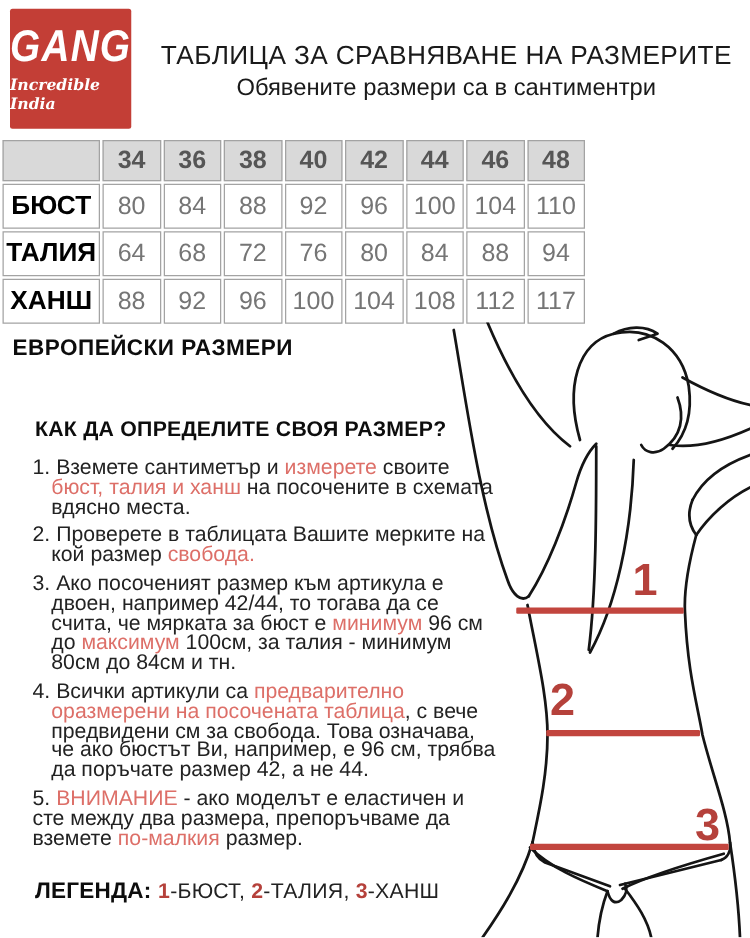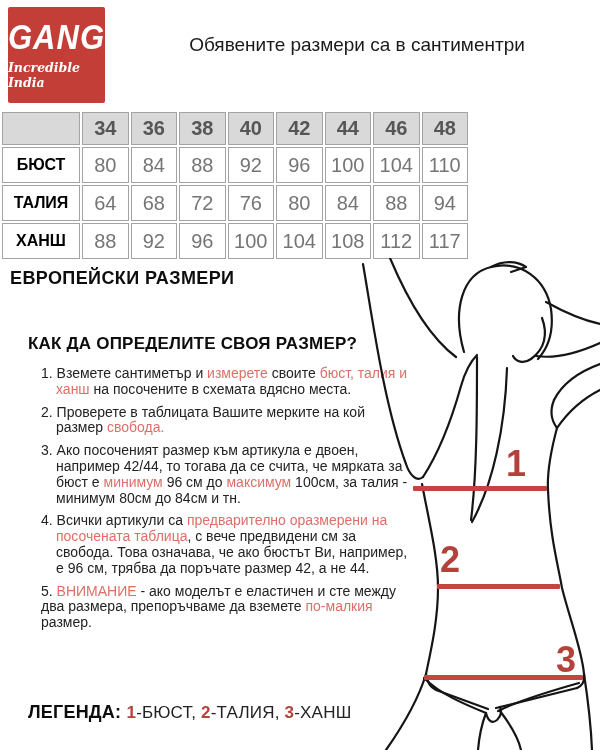--- a/index.html
+++ b/index.html
@@ -26,31 +26,31 @@
   .page-subtitle{font-size:19px;line-height:25px;color:#1a1a1a;}
 
   
   table.sizes{position:absolute;left:0;top:110px;width:470px;border-collapse:separate;
               border-spacing:2px;table-layout:fixed;}
   table.sizes th,table.sizes td{border:1px solid #a3a3a3;text-align:center;vertical-align:middle;}
   table.sizes col.lbl{width:78px;}
   table.sizes thead th{background:var(--thead-bg);color:#565656;font-weight:bold;
                        font-size:20px;height:33px;}
   table.sizes thead th.corner{border:1px solid #a3a3a3;}
-  table.sizes tbody th{background:#fff;color:#000;font-weight:bold;font-size:16px;height:36px;}
+  table.sizes tbody th{background:#fff;color:#000;font-weight:bold;font-size:21px;height:36px;}
   table.sizes tbody td{background:#fff;color:#757575;font-weight:normal;font-size:20px;height:36px;}
 
   
   .euro-title{position:absolute;left:10px;top:268px;font-size:18px;font-weight:bold;
               color:#0d0d0d;letter-spacing:.4px;text-align:center;}
   .howto-heading{position:absolute;left:28px;top:334px;font-size:17px;font-weight:bold;
                  color:#0d0d0d;letter-spacing:.2px;}
 
   
-  .howto-list{position:absolute;left:26px;top:366px;width:372px;font-size:14px;line-height:15.8px;margin-left:15px;}
+  .howto-list{position:absolute;left:26px;top:366px;width:372px;font-size:17px;line-height:15.8px;}
   .li{margin-bottom:7px;padding-left:15px;text-indent:-15px;}
   .li.flat{padding-left:0;text-indent:0;}
   .num{color:#222;}
   .sg-n{color:#222;}
   .sg-r{color:var(--highlight);}
   .sg-b{color:#0d0d0d;font-weight:bold;}
   .sg-rb{color:var(--marker);font-weight:bold;}
 
   
   .legend{position:absolute;left:28px;top:702px;font-size:17px;letter-spacing:.2px;}
@@ -72,20 +72,21 @@
 <body>
 
 <div id="page">
 
   <div class="logo">
     <div class="logo-name">GANG</div>
     <div class="logo-tagline">Incredible India</div>
   </div>
 
   <div class="titles">
+    <div class="page-title">ТАБЛИЦА ЗА СРАВНЯВАНЕ НА РАЗМЕРИТЕ</div>
     <div class="page-subtitle">Обявените размери са в сантиментри</div>
   </div>
 
   <table class="sizes">
     <colgroup>
         <col class="lbl">
       </colgroup>
     <thead>
         <tr>
           <th class="corner"></th>

